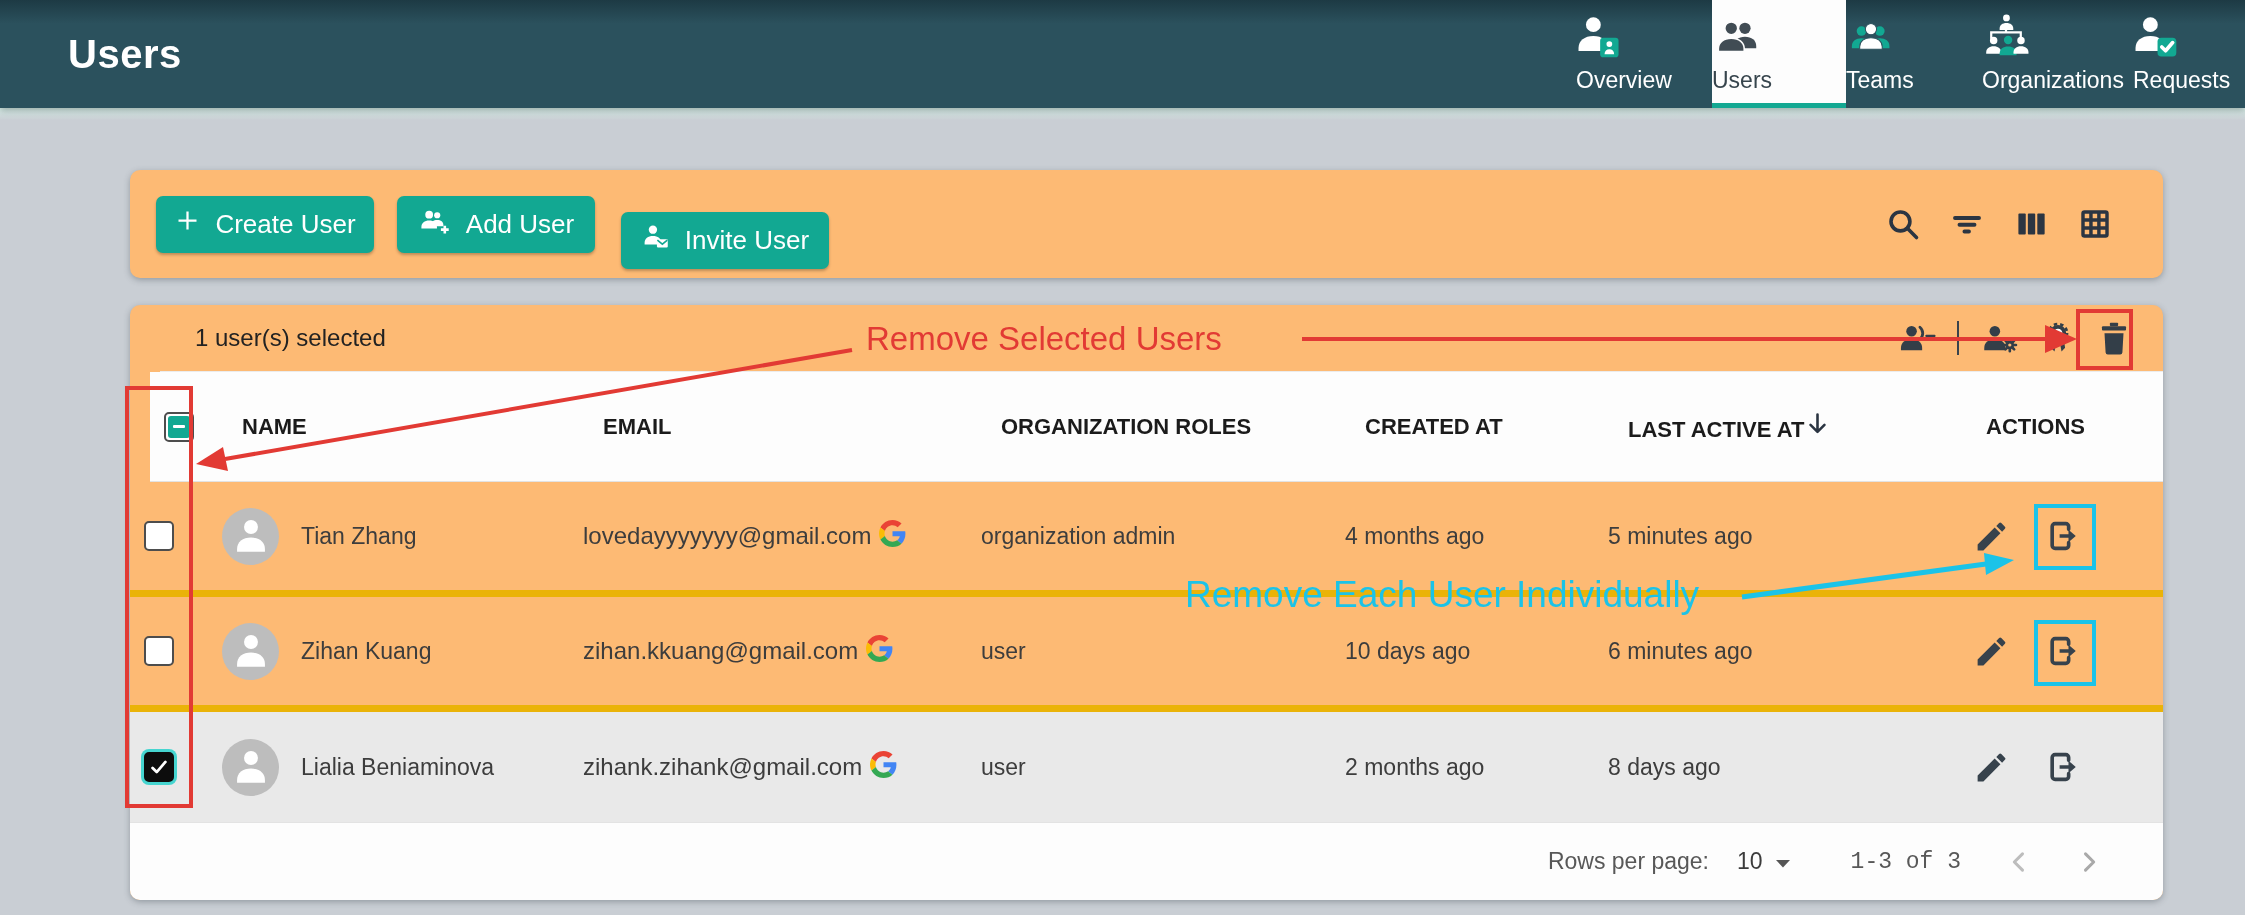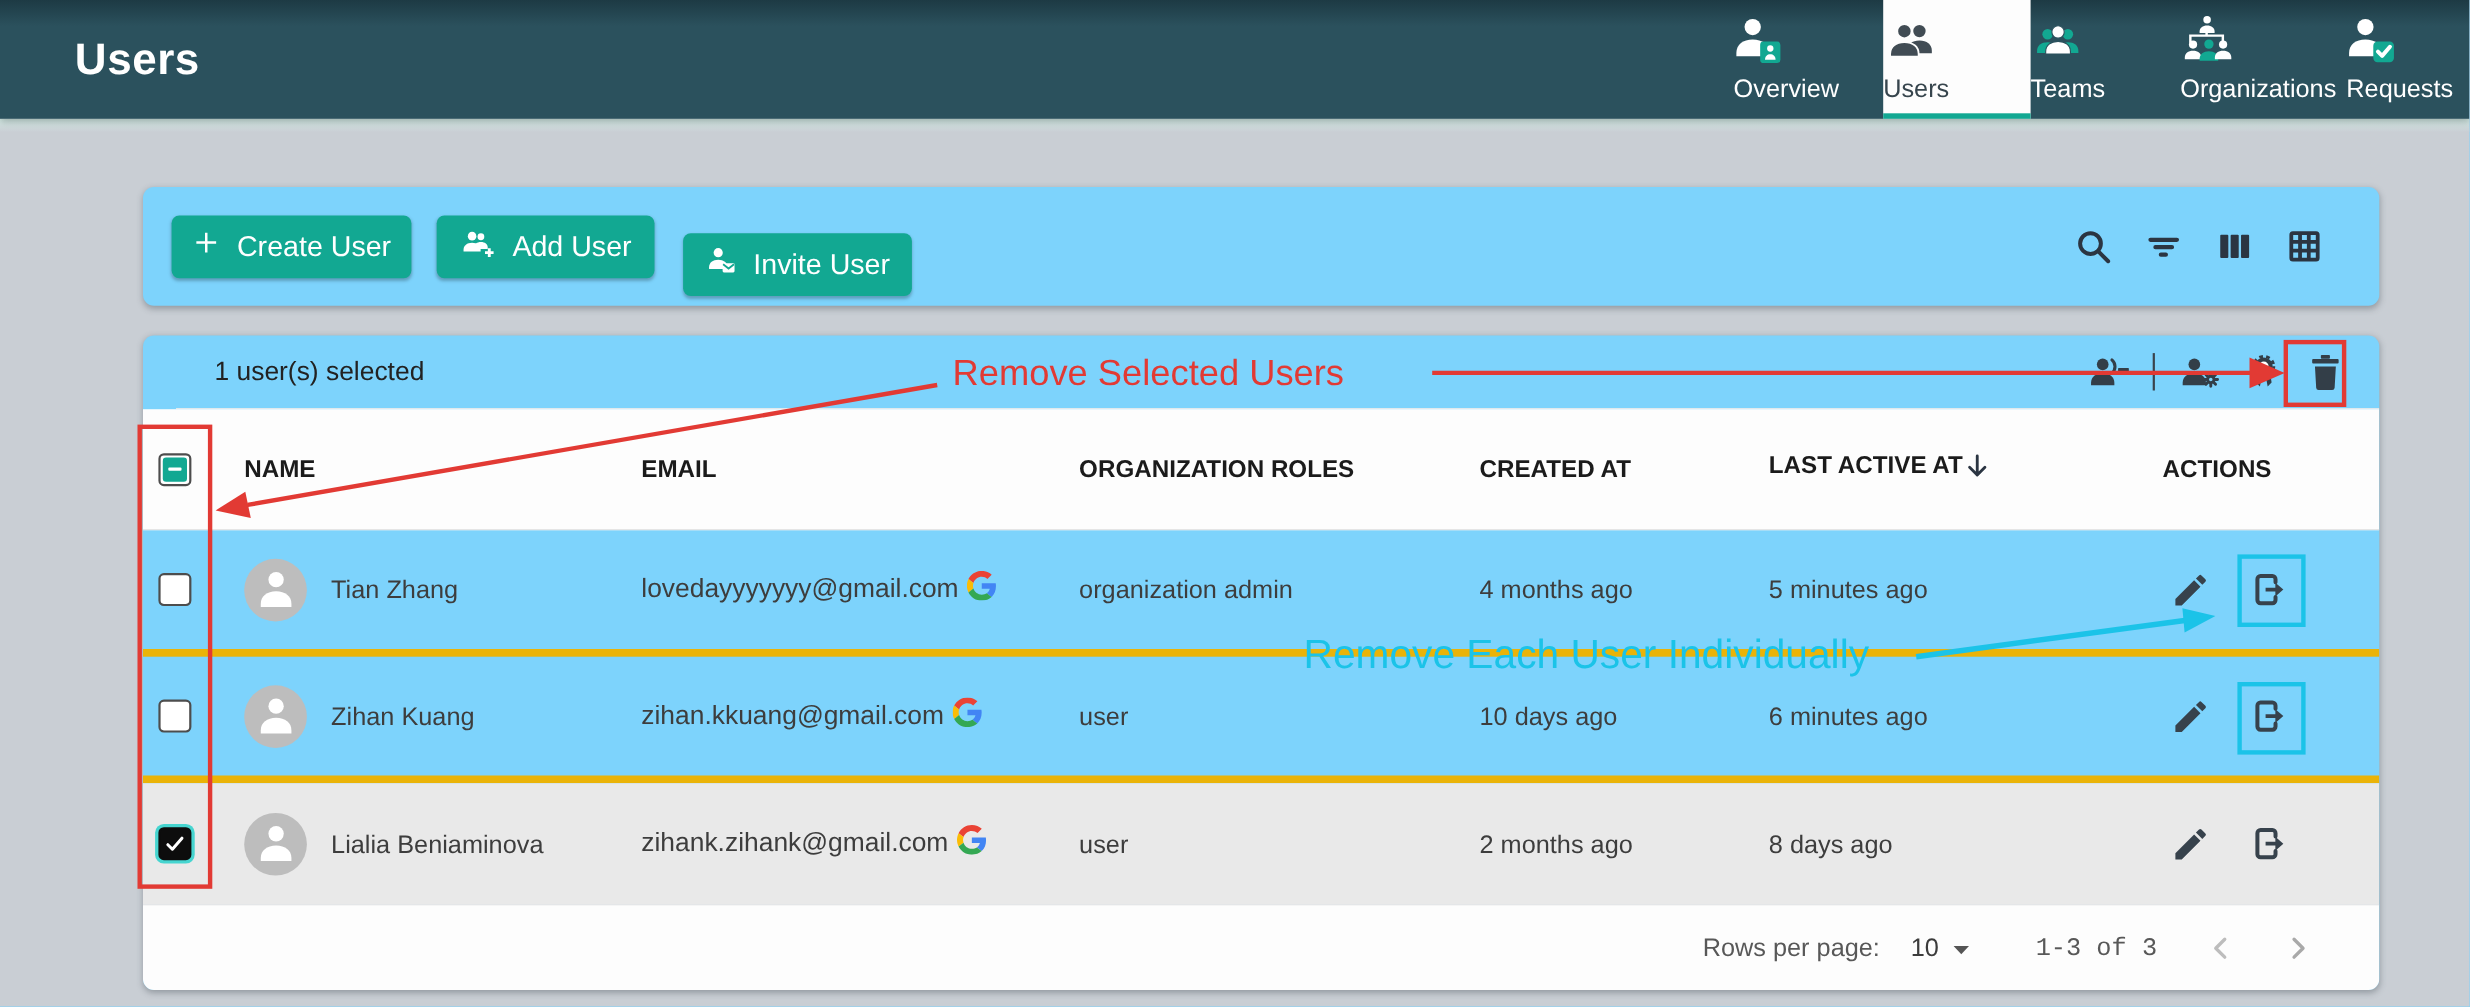--- a/index.html
+++ b/index.html
@@ -24,44 +24,44 @@
   .app-title{align-self:center;margin-left:68px;margin-right:auto;
     color:#fff;font-size:40px;font-weight:600;letter-spacing:.5px;}
   .tabs{display:flex;align-items:stretch;height:108px;}
   .tab{display:flex;flex-direction:column;justify-content:center;align-items:flex-start;
     gap:7px;color:#fff;font-size:23px;cursor:pointer;border-bottom:5px solid transparent;padding-top:4px;}
   .tab svg{display:block;}
   .tab.active{background:#fdfdfd;border-bottom-color:var(--accent-teal);color:#37454d;}
   .t-overview{width:136px}.t-users{width:134px}.t-teams{width:136px}
   .t-roles{width:136px}.t-orgs{width:151px}.t-requests{width:112px}
   
-  .card{position:absolute;background:#7dd3fc;border-radius:10px;
+  .card{position:absolute;background:#fdba74;border-radius:10px;
     box-shadow:0 2px 6px rgba(60,70,80,.38);}
   .card-actions{left:130px;top:170px;width:2033px;height:108px;
     display:flex;align-items:center;padding:0 26px;}
   .btn{display:flex;align-items:center;gap:14px;justify-content:center;
     background:var(--accent-teal);color:#fff;font-size:26px;border:none;border-radius:7px;
     height:57px;cursor:pointer;box-shadow:0 2px 3px rgba(0,0,0,.25);font-family:inherit;}
   .btn-create{width:218px;margin-right:23px;}
   .btn-add{width:198px;margin-right:26px;}
   .btn-invite{width:208px;margin-top:32px;}
   .view-tools{margin-left:auto;display:flex;align-items:center;gap:28px;margin-right:24px;}
   .tool-btn{background:none;border:none;cursor:pointer;padding:0;display:flex;}
   
   .card-table{left:130px;top:305px;width:2033px;height:595px;overflow:hidden;}
   .selection-bar{height:67px;display:flex;align-items:center;padding-left:35px;
     border-bottom:1px solid #ececec;font-size:24px;color:#222;margin-left:30px;}
   .bulk-tools{margin-left:auto;display:flex;align-items:center;gap:20px;margin-right:30px;}
   .bulk-divider{width:2px;height:34px;background:#3a434c;}
   .grid-row{display:grid;grid-template-columns:80px 365px 400px 365px 260px 355px 208px;align-items:center;}
   .thead{height:110px;background:#fdfdfd;border-bottom:1px solid #e3e3e3;
-    font-size:22px;font-weight:bold;color:#1b1b1b;}
+    font-size:22px;font-weight:bold;color:#1b1b1b;margin-left:20px;}
   .th{cursor:pointer;}
   .th-name{padding-left:12px}.th-email{padding-left:8px}.th-role{padding-left:6px}
-  .th-created{padding-left:5px}.th-active{padding-left:8px;display:flex;align-items:flex-start;}
+  .th-created{padding-left:5px}.th-active{padding-left:8px;display:flex;align-items:flex-end;}
   .th-actions{padding-left:11px}
   .trow{height:115px;border-bottom:7px solid #eab308;font-size:23px;color:#3d3d3d;}
   .trow.selected{height:110px;background:var(--selected-row-bg);border-bottom:none;}
   .cell-check,.hcell-check{display:flex;padding-left:14px;}
   .cell-name{display:flex;align-items:center;gap:22px;padding-left:12px;}
   .cell-email{display:flex;align-items:center;gap:8px;padding-left:8px;font-size:24px;}
   .cell-role{padding-left:6px}.cell-created{padding-left:5px}.cell-active{padding-left:8px}
   .cell-actions{display:flex;align-items:center;gap:33px;padding-left:18px;}
   .icon-btn{background:none;border:none;cursor:pointer;padding:0;display:flex;}
   .avatar{width:57px;height:57px;border-radius:50%;background:#bdbdbd;overflow:hidden;

